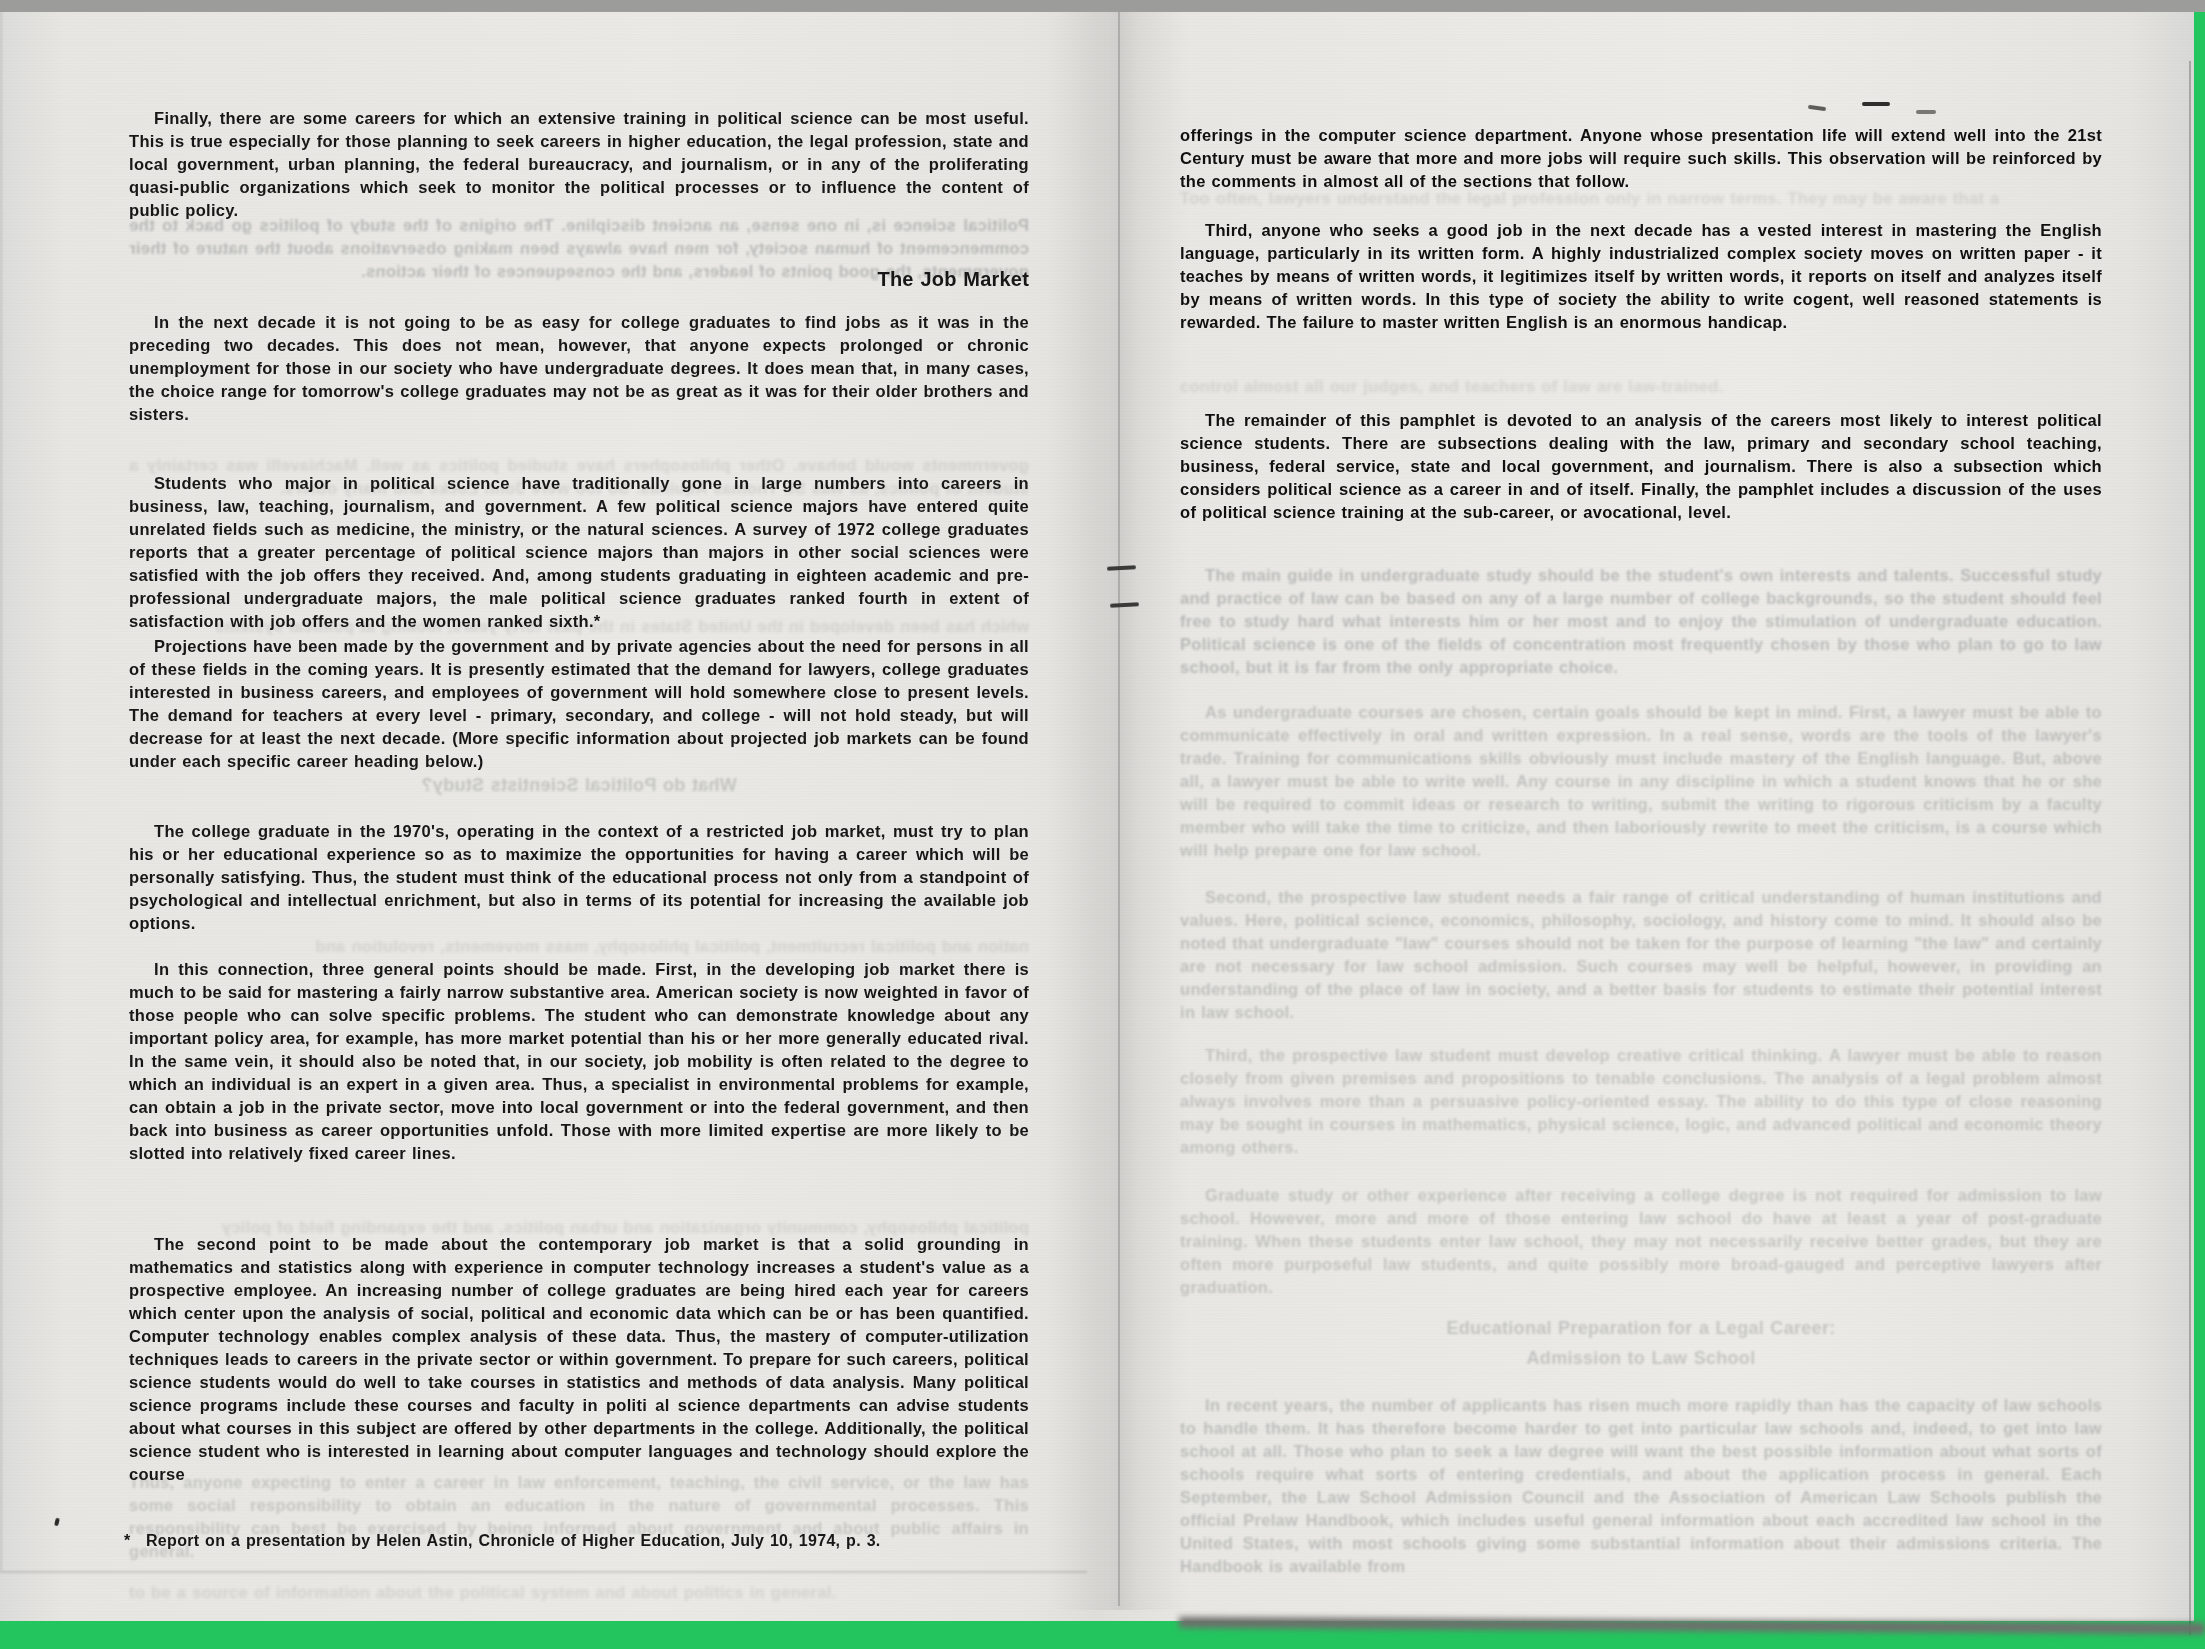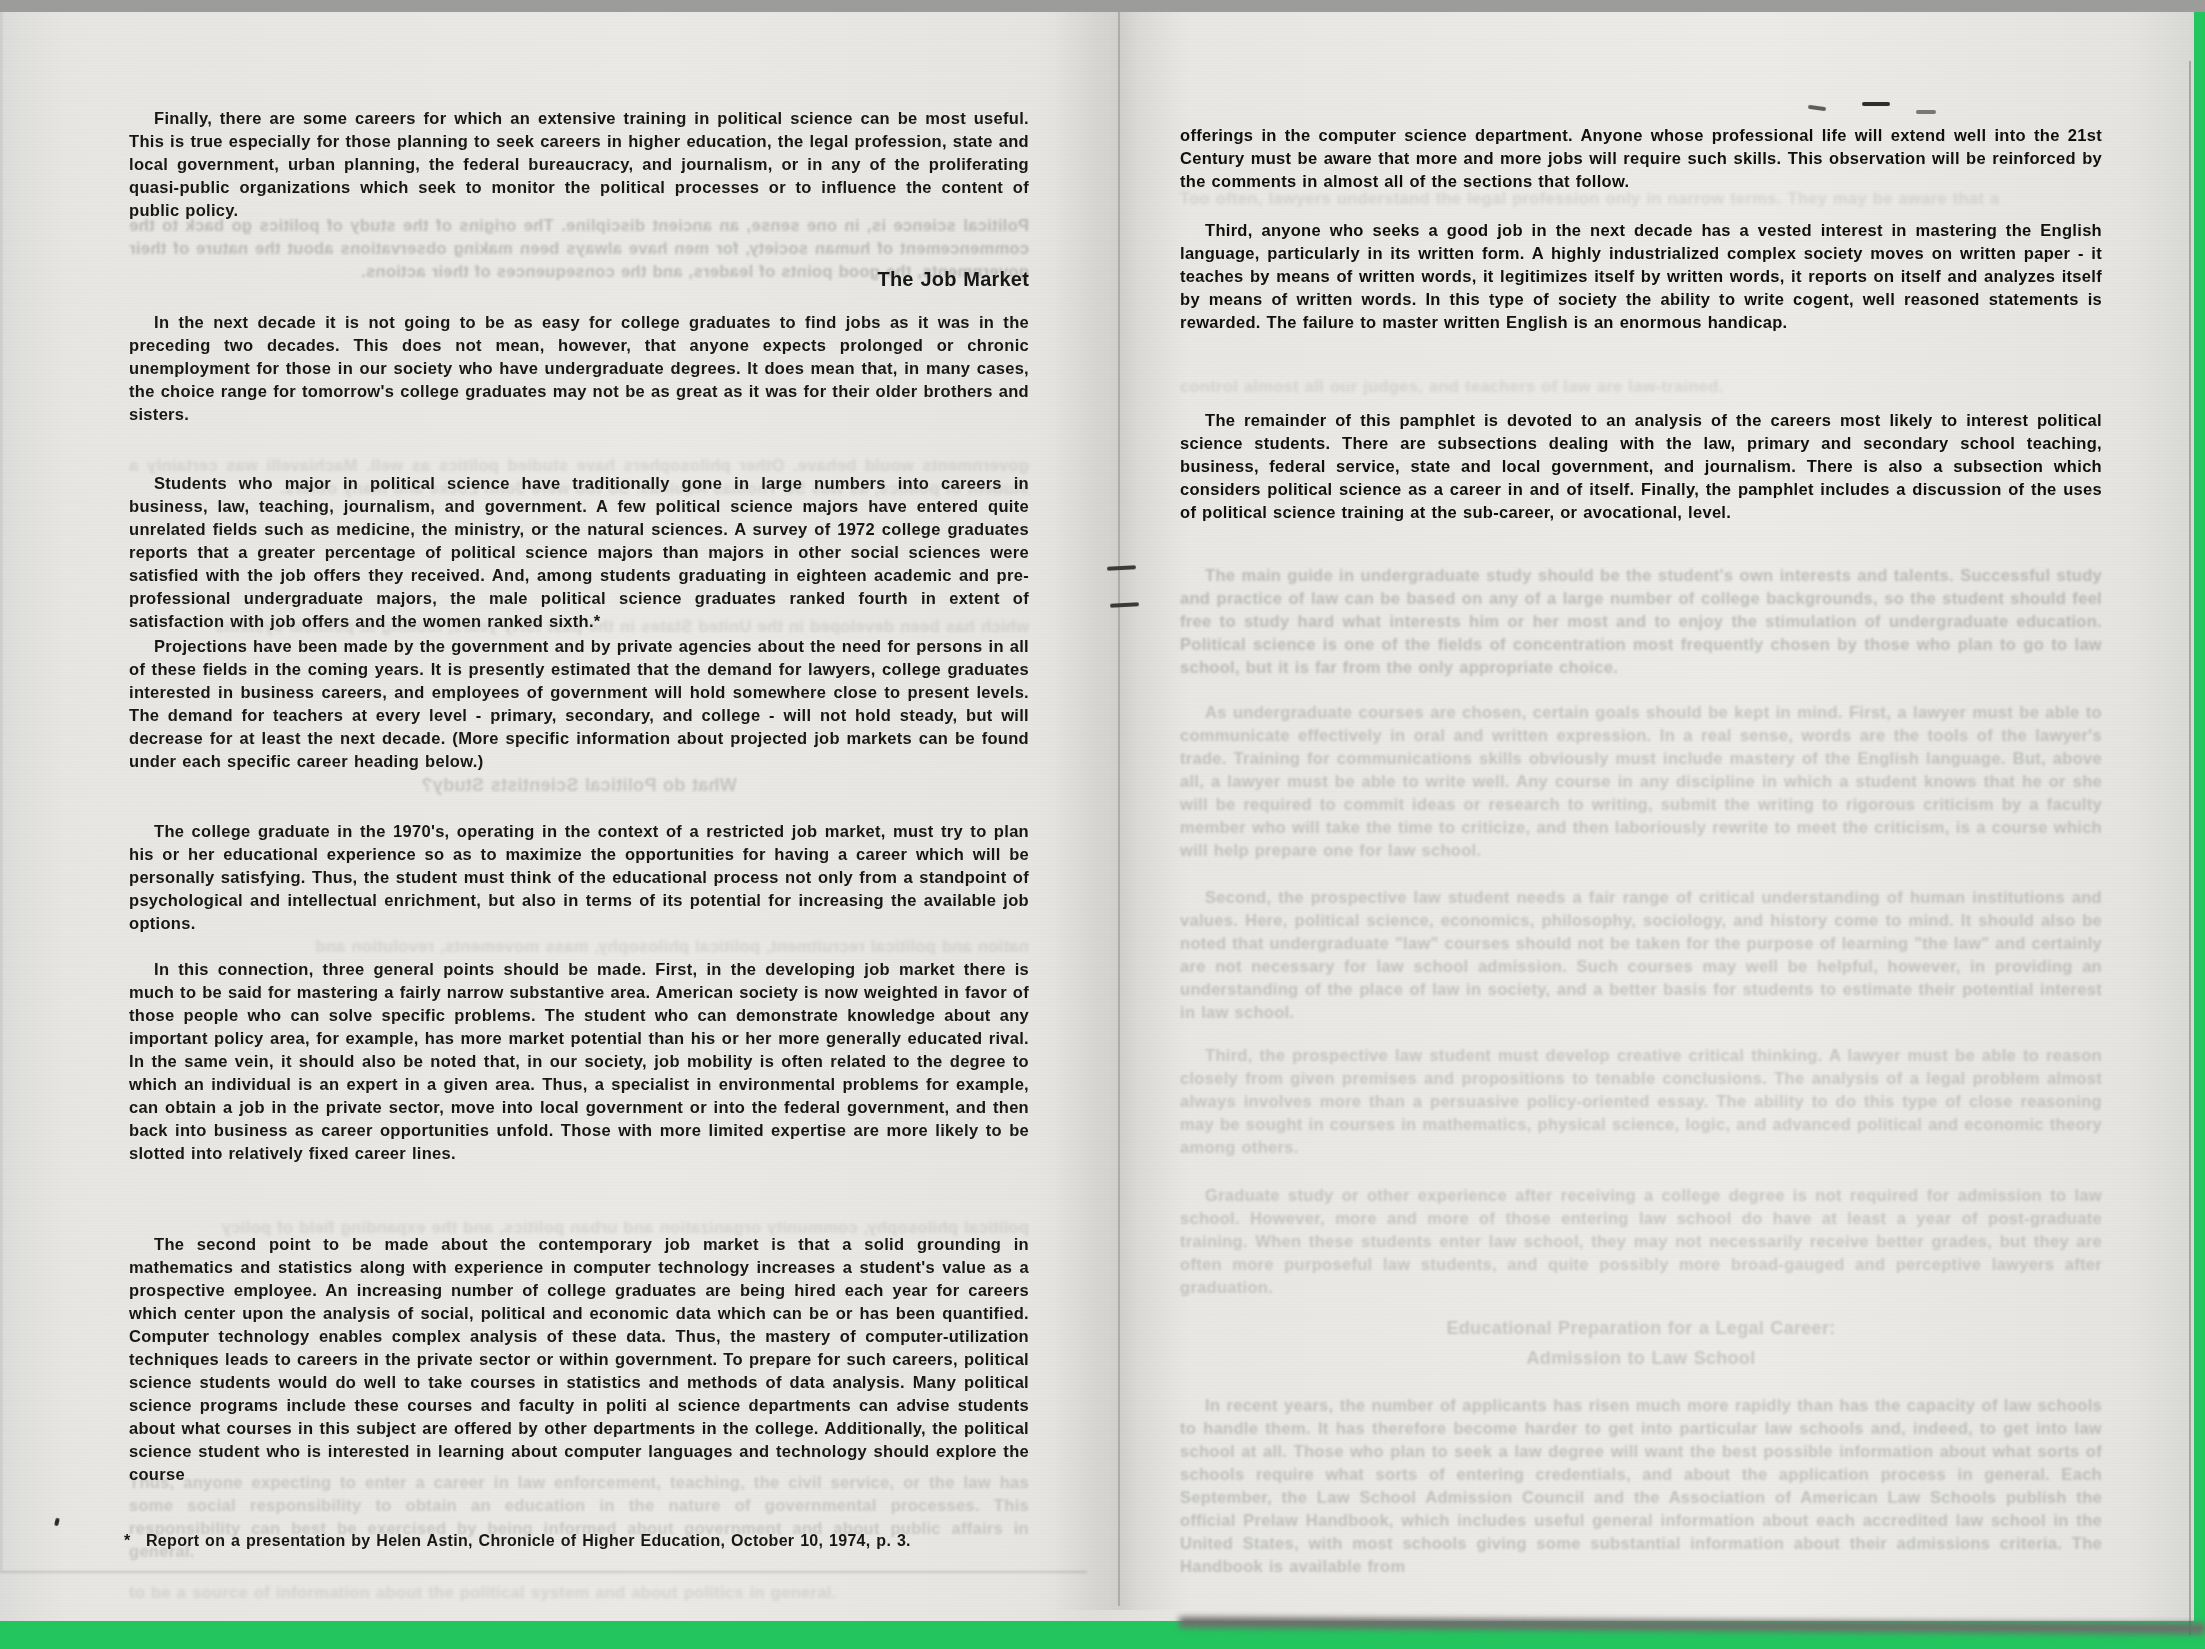--- a/index.html
+++ b/index.html
@@ -93,38 +93,38 @@
     <p class="ink indent" style="left:129px;top:635px;width:900px;margin:0;">Projections have been made by the government and by private agencies about the need for persons in all of these fields in the coming years. It is presently estimated that the demand for lawyers, college graduates interested in business careers, and employees of government will hold somewhere close to present levels. The demand for teachers at every level - primary, secondary, and college - will not hold steady, but will decrease for at least the next decade. (More specific information about projected job markets can be found under each specific career heading below.)</p>
 
     <p class="ink indent" style="left:129px;top:820px;width:900px;margin:0;">The college graduate in the 1970's, operating in the context of a restricted job market, must try to plan his or her educational experience so as to maximize the opportunities for having a career which will be personally satisfying. Thus, the student must think of the educational process not only from a standpoint of psychological and intellectual enrichment, but also in terms of its potential for increasing the available job options.</p>
 
     <p class="ink indent" style="left:129px;top:958px;width:900px;margin:0;">In this connection, three general points should be made. First, in the developing job market there is much to be said for mastering a fairly narrow substantive area. American society is now weighted in favor of those people who can solve specific problems. The student who can demonstrate knowledge about any important policy area, for example, has more market potential than his or her more generally educated rival. In the same vein, it should also be noted that, in our society, job mobility is often related to the degree to which an individual is an expert in a given area. Thus, a specialist in environmental problems for example, can obtain a job in the private sector, move into local government or into the federal government, and then back into business as career opportunities unfold. Those with more limited expertise are more likely to be slotted into relatively fixed career lines.</p>
 
     <p class="ink indent" style="left:129px;top:1233px;width:900px;margin:0;">The second point to be made about the contemporary job market is that a solid grounding in mathematics and statistics along with experience in computer technology increases a student's value as a prospective employee. An increasing number of college graduates are being hired each year for careers which center upon the analysis of social, political and economic data which can be or has been quantified. Computer technology enables complex analysis of these data. Thus, the mastery of computer-utilization techniques leads to careers in the private sector or within government. To prepare for such careers, political science students would do well to take courses in statistics and methods of data analysis. Many political science programs include these courses and faculty in politi al science departments can advise students about what courses in this subject are offered by other departments in the college. Additionally, the political science student who is interested in learning about computer languages and technology should explore the course</p>
 
     <div class="ink footnote-row" style="left:124px;top:1529px;width:951px;font-size:16px;">
       <span class="fn-marker">*</span>
-      <span class="fn-text">Report on a presentation by Helen Astin, Chronicle of Higher Education, October 10, 1974, p. 3.</span>
+      <span class="fn-text">Report on a presentation by Helen Astin, Chronicle of Higher Education, July 10, 1974, p. 3.</span>
     </div>
   </div>
 
   <div class="page rp" id="page-right">
 
     <div class="ghost light" style="left:64px;top:187px;width:922px;height:23px;overflow:hidden;">Too often, lawyers understand the legal profession only in narrow terms. They may be aware that a</div>
     <div class="ghost light" style="left:64px;top:375px;width:922px;height:23px;overflow:hidden;">control almost all our judges, and teachers of law are law-trained.</div>
     <div class="ghost indent" style="left:64px;top:564px;width:922px;">The main guide in undergraduate study should be the student's own interests and talents. Successful study and practice of law can be based on any of a large number of college backgrounds, so the student should feel free to study hard what interests him or her most and to enjoy the stimulation of undergraduate education. Political science is one of the fields of concentration most frequently chosen by those who plan to go to law school, but it is far from the only appropriate choice.</div>
     <div class="ghost indent" style="left:64px;top:701px;width:922px;opacity:0.26;">As undergraduate courses are chosen, certain goals should be kept in mind. First, a lawyer must be able to communicate effectively in oral and written expression. In a real sense, words are the tools of the lawyer's trade. Training for communications skills obviously must include mastery of the English language. But, above all, a lawyer must be able to write well. Any course in any discipline in which a student knows that he or she will be required to commit ideas or research to writing, submit the writing to rigorous criticism by a faculty member who will take the time to criticize, and then laboriously rewrite to meet the criticism, is a course which will help prepare one for law school.</div>
     <div class="ghost indent" style="left:64px;top:886px;width:922px;opacity:0.26;">Second, the prospective law student needs a fair range of critical understanding of human institutions and values. Here, political science, economics, philosophy, sociology, and history come to mind. It should also be noted that undergraduate "law" courses should not be taken for the purpose of learning "the law" and certainly are not necessary for law school admission. Such courses may well be helpful, however, in providing an understanding of the place of law in society, and a better basis for students to estimate their potential interest in law school.</div>
     <div class="ghost indent" style="left:64px;top:1044px;width:922px;opacity:0.24;">Third, the prospective law student must develop creative critical thinking. A lawyer must be able to reason closely from given premises and propositions to tenable conclusions. The analysis of a legal problem almost always involves more than a persuasive policy-oriented essay. The ability to do this type of close reasoning may be sought in courses in mathematics, physical science, logic, and advanced political and economic theory among others.</div>
     <div class="ghost indent" style="left:64px;top:1184px;width:922px;opacity:0.24;">Graduate study or other experience after receiving a college degree is not required for admission to law school. However, more and more of those entering law school do have at least a year of post-graduate training. When these students enter law school, they may not necessarily receive better grades, but they are often more purposeful law students, and quite possibly more broad-gauged and perceptive lawyers after graduation.</div>
     <div class="ghost ghost-heading" style="left:64px;top:1317px;width:922px;">Educational Preparation for a Legal Career:</div>
     <div class="ghost ghost-heading" style="left:64px;top:1347px;width:922px;">Admission to Law School</div>
     <div class="ghost indent" style="left:64px;top:1394px;width:922px;opacity:0.27;">In recent years, the number of applicants has risen much more rapidly than has the capacity of law schools to handle them. It has therefore become harder to get into particular law schools and, indeed, to get into law school at all. Those who plan to seek a law degree will want the best possible information about what sorts of schools require what sorts of entering credentials, and about the application process in general. Each September, the Law School Admission Council and the Association of American Law Schools publish the official Prelaw Handbook, which includes useful general information about each accredited law school in the United States, with most schools giving some substantial information about their admissions criteria. The Handbook is available from</div>
 
-    <p class="ink" style="left:64px;top:124px;width:922px;margin:0;">offerings in the computer science department. Anyone whose professional life will extend well into the 21st Century must be aware that more and more jobs will require such skills. This observation will be reinforced by the comments in almost all of the sections that follow.</p>
+    <p class="ink" style="left:64px;top:124px;width:922px;margin:0;">offerings in the computer science department. Anyone whose presentation life will extend well into the 21st Century must be aware that more and more jobs will require such skills. This observation will be reinforced by the comments in almost all of the sections that follow.</p>
 
     <p class="ink indent" style="left:64px;top:219px;width:922px;margin:0;">Third, anyone who seeks a good job in the next decade has a vested interest in mastering the English language, particularly in its written form. A highly industrialized complex society moves on written paper - it teaches by means of written words, it legitimizes itself by written words, it reports on itself and analyzes itself by means of written words. In this type of society the ability to write cogent, well reasoned statements is rewarded. The failure to master written English is an enormous handicap.</p>
 
     <p class="ink indent" style="left:64px;top:409px;width:922px;margin:0;">The remainder of this pamphlet is devoted to an analysis of the careers most likely to interest political science students. There are subsections dealing with the law, primary and secondary school teaching, business, federal service, state and local government, and journalism. There is also a subsection which considers political science as a career in and of itself. Finally, the pamphlet includes a discussion of the uses of political science training at the sub-career, or avocational, level.</p>
   </div>
 
   <div class="artifact staple" id="staple-top"></div>
   <div class="artifact staple" id="staple-bottom"></div>
   <div class="artifact dash" id="dash-1"></div>
   <div class="artifact dash" id="dash-2"></div>

